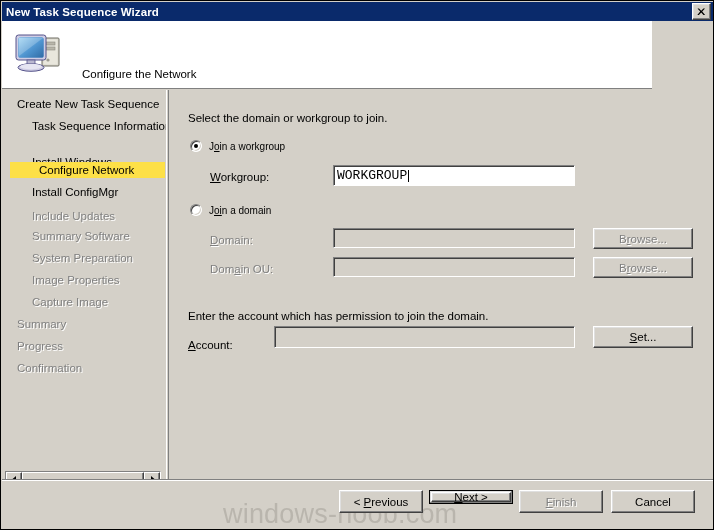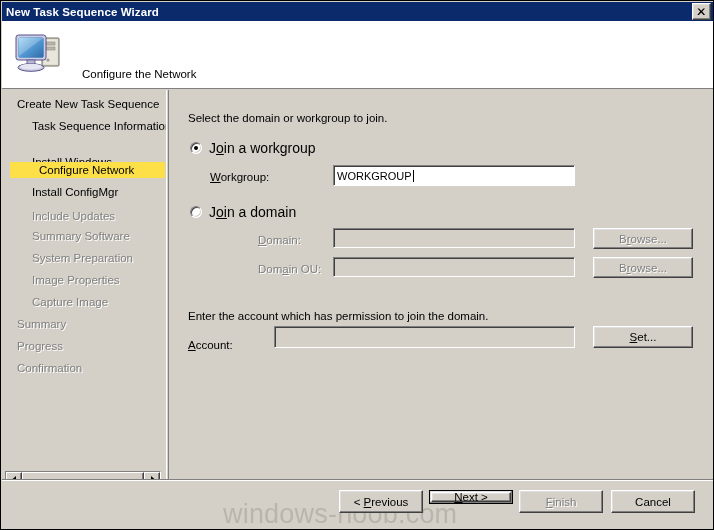--- a/index.html
+++ b/index.html
@@ -54,21 +54,21 @@
     align-items: center;
     justify-content: center;
     cursor: default;
   }
   #close-button svg { display: block; }
 
   
   #header {
     position: absolute;
     left: 1px; top: 20px;
-    width: 712px; height: 68px;
+    width: 650px; height: 68px;
     background: #ffffff;
     border-bottom: 1px solid #808080;
     box-sizing: border-box;
   }
   #header-icon {
     position: absolute;
     left: 11px; top: 8px;
     width: 52px; height: 50px;
   }
   #header-title {
@@ -171,21 +171,21 @@
     background: #d4d0c8;
     border-left: 1px solid #808080;
     box-sizing: border-box;
   }
   .ctext {
     position: absolute;
     font-size: 11.5px;
     white-space: nowrap;
     color: #000000;
   }
-  .ctext.disabled { color: #808080; text-shadow: 1px 1px 0 #ffffff; margin-left: 48px; }
+  .ctext.disabled { color: #808080; text-shadow: 1px 1px 0 #ffffff; }
 
   
   .radio-row {
     position: absolute;
     display: flex;
     align-items: center;
     white-space: nowrap;
     cursor: default;
   }
   .radio {
@@ -204,38 +204,39 @@
   .radio.checked::after {
     content: "";
     position: absolute;
     left: 3px; top: 3px;
     width: 4px; height: 4px;
     border-radius: 50%;
     background: #000000;
   }
   .radio-label {
     margin-left: 7px;
-    font-size: 14px;
+    font-size: 10px;
     color: #000000;
   }
 
   
   .field {
     position: absolute;
     box-sizing: border-box;
     border-top: 1px solid #808080;
     border-left: 1px solid #808080;
     border-right: 1px solid #ffffff;
     border-bottom: 1px solid #ffffff;
     box-shadow: inset 1px 1px 0 #404040;
     display: flex;
     align-items: center;
-    font-size: 11px;
+    font-size: 13px;
     padding-left: 3px;
     overflow: hidden;
+    font-family: Liberation Mono, monospace;
   }
   .field-enabled  { background: #ffffff; color: #000000; }
   .field-disabled { background: #d4d0c8; color: #808080; }
   .caret {
     display: inline-block;
     width: 1px;
     height: 12px;
     background: #000000;
     margin-left: 1px;
   }

